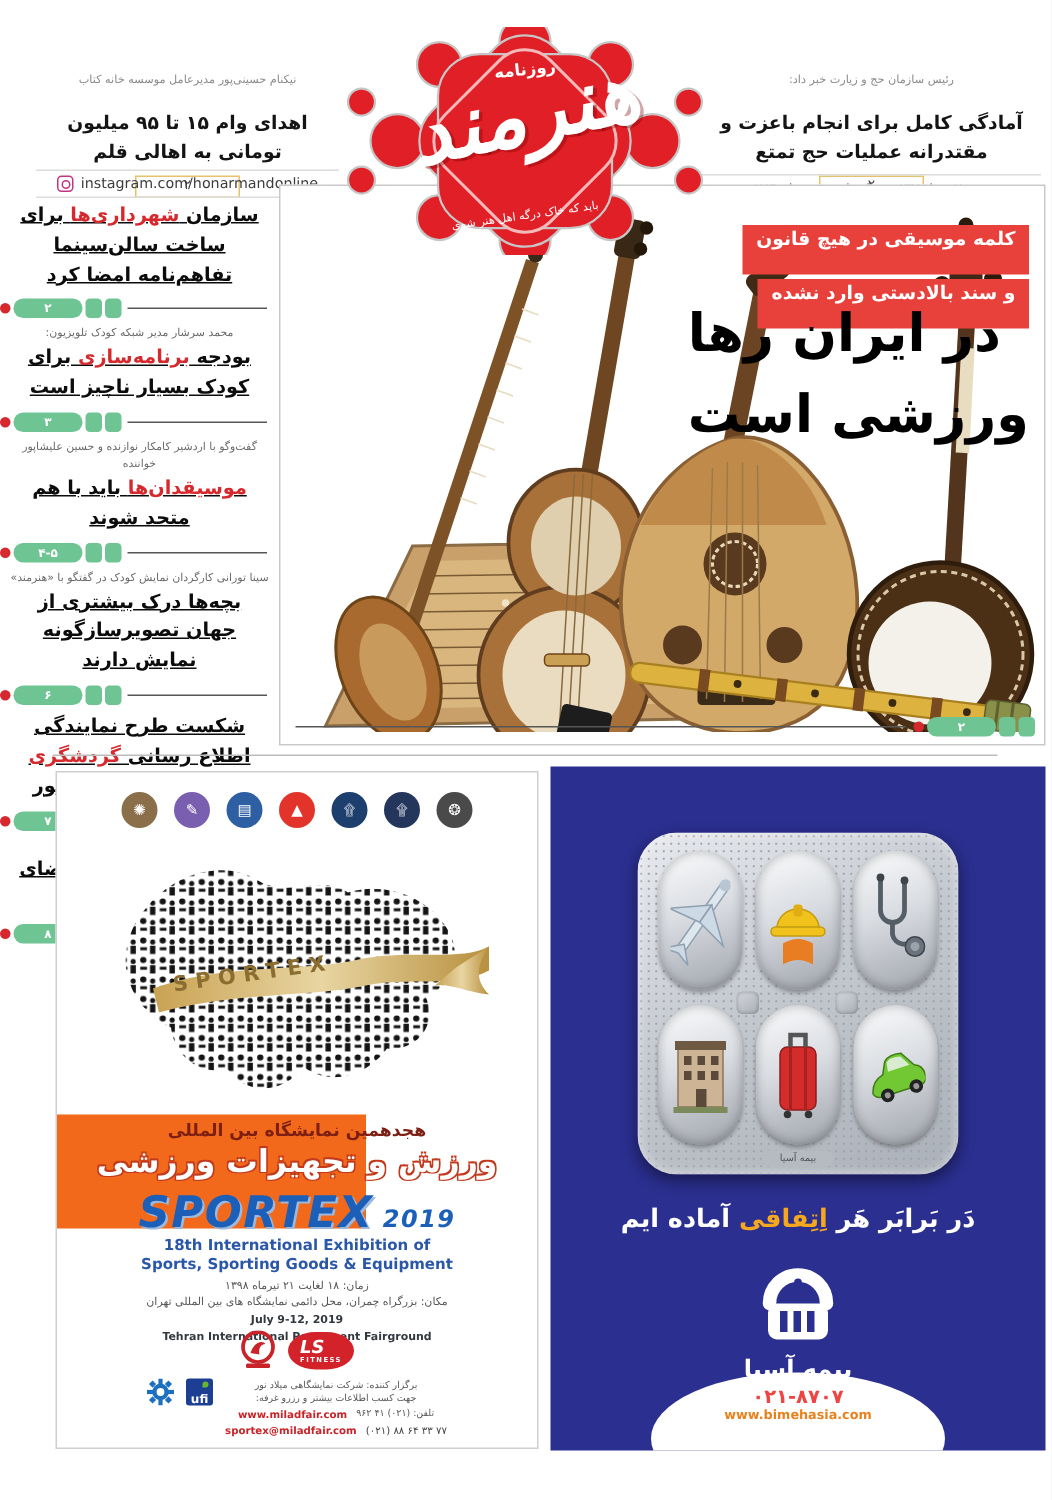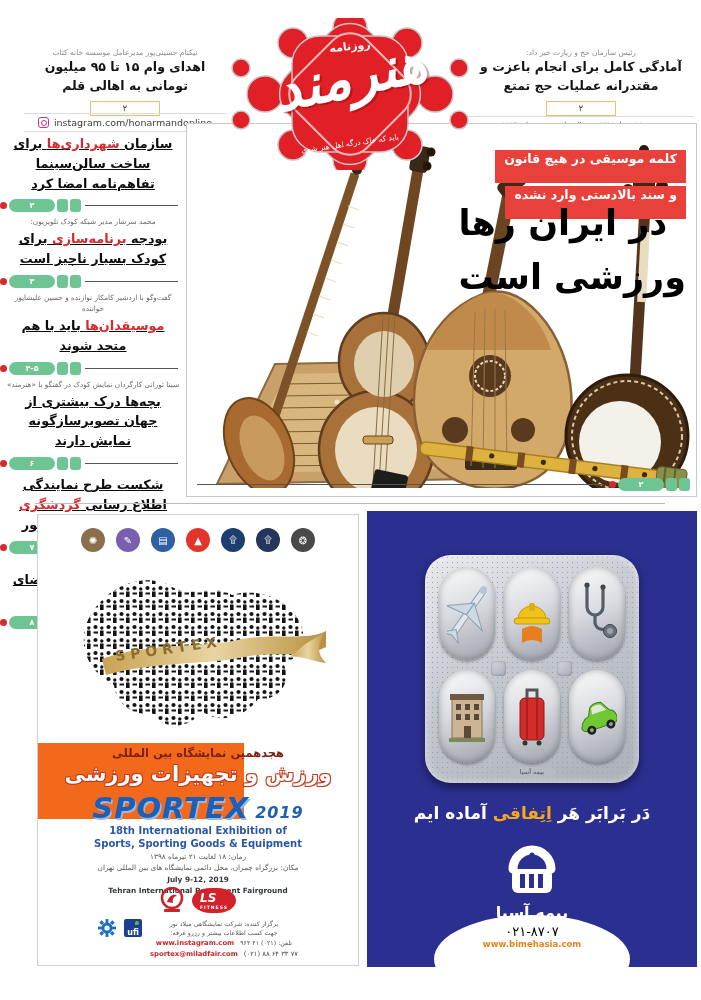--- a/index.html
+++ b/index.html
@@ -3,21 +3,21 @@
 <meta charset="utf-8">
 <style>
   * { margin:0; padding:0; box-sizing:border-box; }
   body { background:#e9e9e9; font-family:"DejaVu Sans", sans-serif; }
   .page { position:relative; width:701px; height:1000px; background:#ffffff; overflow:hidden; margin:0 auto; }
 
   
   .brief { position:absolute; text-align:center; direction:rtl; }
   .brief-left  { left:22px; top:48px; width:206px; }
   .brief-right { left:468px; top:48px; width:226px; }
-  .brief .kicker { font-size:7.5px; color:#8a8a8a; margin-bottom:1px; }
+  .brief .kicker { font-size:7.5px; color:#8a8a8a; margin-bottom:16px; }
   .brief .btitle { font-size:12.5px; font-weight:bold; color:#141414; line-height:1.5; }
   .pagebox { display:inline-block; border:1px solid #e6c36a; min-width:70px; font-size:9px; color:#444; padding:0 6px; margin-top:4px; line-height:13px; }
 
   .insta { position:absolute; left:24px; top:113px; width:202px; border-top:1px solid #dcdcdc; border-bottom:1px solid #dcdcdc; padding:3px 0; display:flex; align-items:center; justify-content:center; gap:5px; font-size:9.5px; color:#3c3c3c; direction:ltr; }
   .insta-ic { width:11px; height:11px; border:1.6px solid #c13584; border-radius:3px; position:relative; flex:0 0 auto; }
   .insta-ic::after { content:""; position:absolute; left:2.2px; top:2.2px; width:4px; height:4px; border:1.3px solid #c13584; border-radius:50%; }
 
   .issue { position:absolute; left:468px; top:116px; width:226px; border-top:1px solid #dcdcdc; padding-top:3px; direction:rtl; }
   .issue-line { display:flex; justify-content:center; gap:4px; font-size:6.8px; color:#333; line-height:1.7; align-items:center; }
   .rsq { color:#cf2128; font-size:6px; }
@@ -92,21 +92,21 @@
   .cap { border-radius:28px; background:linear-gradient(160deg,#fbfcfd,#d9dce1 45%,#9fa3ab); box-shadow:inset 0 0 7px rgba(0,0,0,.28), 0 2px 3px rgba(0,0,0,.3); display:flex; align-items:center; justify-content:center; overflow:hidden; }
   .cap svg { width:40px; height:82px; }
   .seal { position:absolute; width:15px; height:15px; border-radius:4px; background:linear-gradient(145deg,#d6d9de,#a8acb4); box-shadow:inset 0 0 3px rgba(0,0,0,.3); top:106px; }
   .seal.s1 { left:66px; } .seal.s2 { left:132px; }
   .blbl { position:absolute; bottom:5px; left:50%; transform:translateX(-50%); background:#b6bac1; border-radius:8px; padding:0 12px; font-size:6.5px; color:#4e5258; direction:rtl; line-height:11px; }
   .slogan { position:absolute; top:292px; width:100%; text-align:center; direction:rtl; color:#fff; font-size:17px; font-weight:bold; }
   .slogan .hl { color:#f5a81e; }
   .blogo { position:absolute; top:330px; left:50%; transform:translateX(-50%); }
   .btext { position:absolute; top:392px; width:100%; text-align:center; direction:rtl; color:#fff; font-size:16px; font-weight:bold; }
   .bfoot { position:absolute; bottom:-36px; left:50%; transform:translateX(-50%); width:196px; height:88px; border-radius:50%; background:#fff; text-align:center; padding-top:9px; }
-  .bphone { font-size:13px; font-weight:normal; color:#000000; letter-spacing:2px; direction:ltr; }
+  .bphone { font-size:13px; font-weight:bold; color:#ef4444; letter-spacing:2px; direction:ltr; }
   .bweb { font-size:8.5px; font-weight:bold; color:#e8821e; direction:ltr; }
 </style>
 </head>
 <body>
 
 <div class="page">
 
   <div class="brief brief-left">
     <div class="kicker">نیکنام حسینی‌پور مدیرعامل موسسه خانه کتاب</div>
     <div class="btitle">اهدای وام ۱۵ تا ۹۵ میلیون تومانی به اهالی قلم</div>
@@ -439,21 +439,21 @@
           <rect x="2" y="12.6" width="3.4" height="3.4" transform="rotate(45 3.7 14.3)"></rect>
             <rect x="12.6" y="12.6" width="3.4" height="3.4" transform="rotate(45 14.3 14.3)"></rect>
           </g>
         <circle cx="9" cy="9" r="2.6" fill="#fff"></circle>
       </svg>
       <span class="ufi">ufi</span>
       <div class="c-txt">
         <div class="c-fa">برگزار کننده: شرکت نمایشگاهی میلاد نور</div>
         <div class="c-fa">جهت کسب اطلاعات بیشتر و رزرو غرفه:</div>
         <div class="c-ln">
-          <span class="c-url">www.instagram.com</span>
+          <span class="c-url">www.miladfair.com</span>
           <span class="c-fa">تلفن: (۰۲۱) ۴۱ ۹۶۲</span>
         </div>
         <div class="c-ln">
           <span class="c-url">sportex@miladfair.com</span>
           <span>(۰۲۱) ۸۸ ۶۴ ۳۳ ۷۷</span>
         </div>
       </div>
     </div>
   </div>
 

